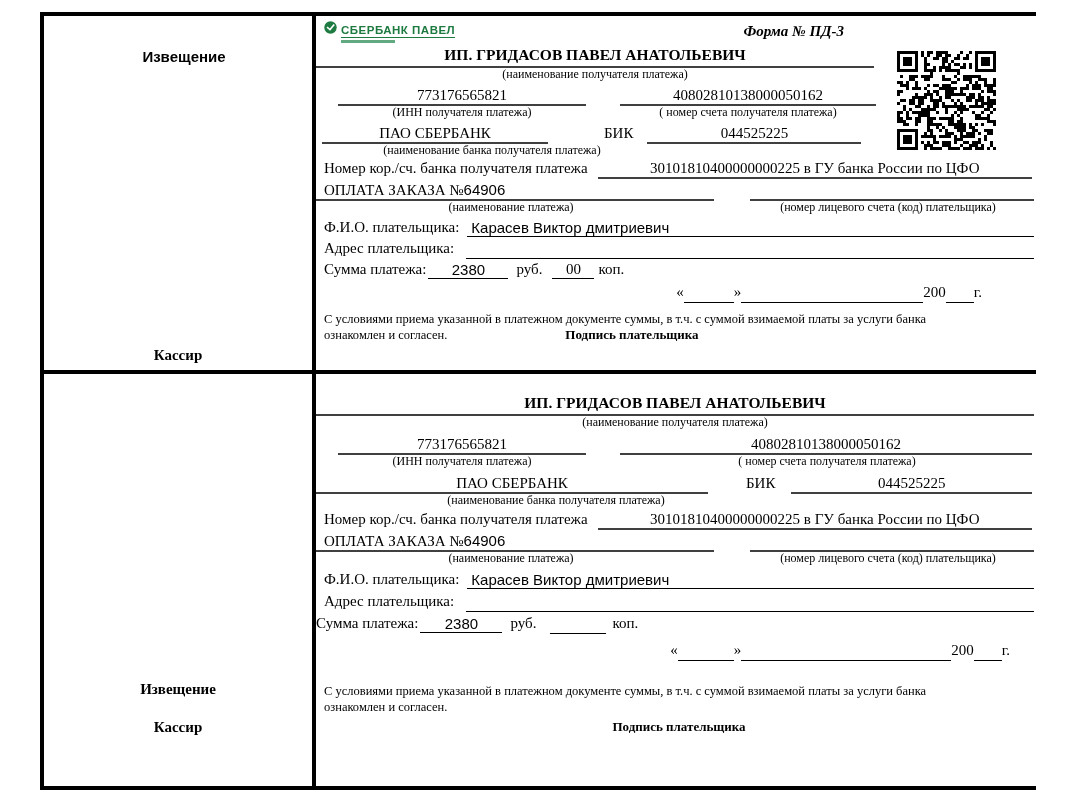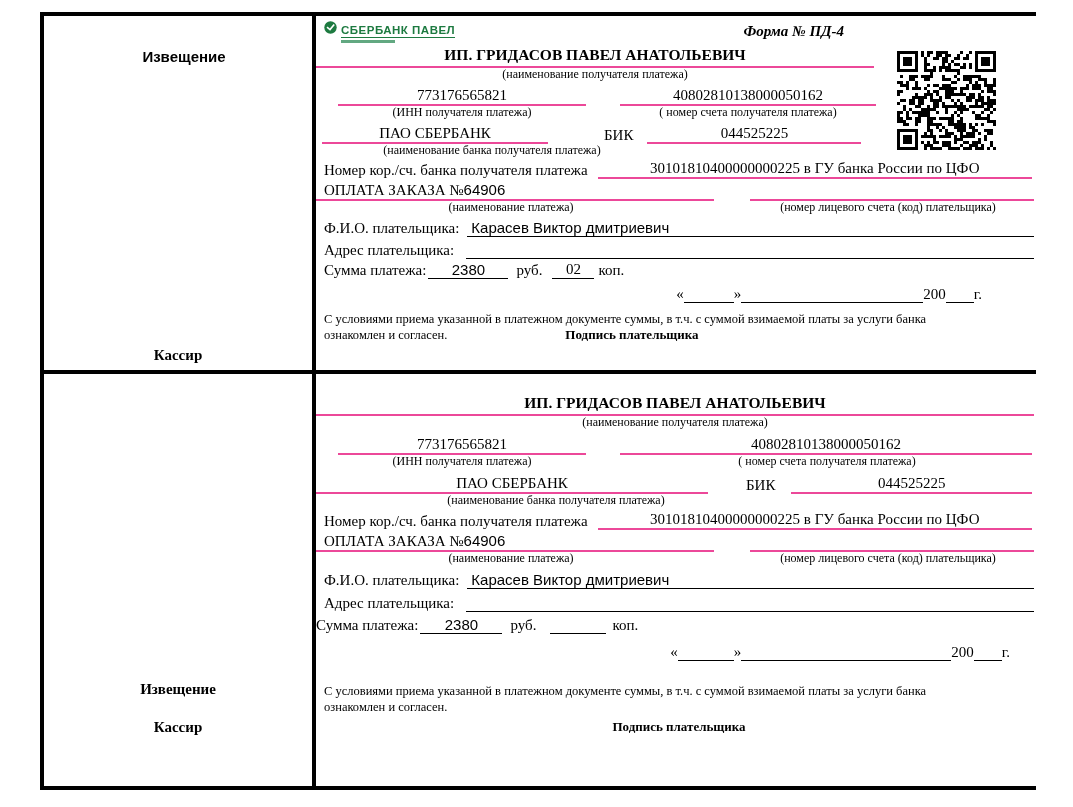--- a/index.html
+++ b/index.html
@@ -17,23 +17,23 @@
   .r1{border-bottom:4px solid #000;}
 
   
   .notice-label{position:absolute;top:32px;left:12px;right:0;text-align:center;
     font-family:"Liberation Sans","DejaVu Sans",sans-serif;font-weight:bold;font-size:15px;}
   .cashier-a{position:absolute;bottom:6px;left:0;right:0;text-align:center;font-weight:bold;font-size:15px;}
   .receipt-label{position:absolute;bottom:88px;left:0;right:0;text-align:center;font-weight:bold;font-size:15px;}
   .cashier-b{position:absolute;bottom:50px;left:0;right:0;text-align:center;font-weight:bold;font-size:15px;}
 
   
-  .fr{display:flex;align-items:flex-end;}
+  .fr{display:flex;align-items:flex-start;}
   .u{border-bottom:1px solid #000;}
-  .u2{border-bottom:2px solid #ec4899;}
+  .u2{border-bottom:2px solid #404040;}
   .cap{font-size:12px;text-align:center;line-height:1.15;}
   .sans{font-family:"Liberation Sans","DejaVu Sans",sans-serif;}
   .ctr{text-align:center;}
   .blank{display:inline-block;min-height:18px;}
 
   .rc{padding:4px 2px 0 0;}
 
   
   .hdr{position:relative;height:26px;}
   .sb-logo{position:absolute;left:8px;top:1px;display:flex;align-items:flex-start;gap:4px;}
@@ -68,21 +68,21 @@
         <div class="sb-logo">
           <svg width="13" height="13" viewBox="0 0 13 13">
             <circle cx="6.5" cy="6.5" r="6.2" fill="#1d7a40"></circle>
             <path d="M3 6.2 L6 8.6 L10.2 3.4" stroke="#fff" stroke-width="1.6" fill="none"></path>
           </svg>
           <span>
             <span class="sb-main">СБЕРБАНК ПАВЕЛ</span>
             <span class="sb-sub"></span>
           </span>
         </div>
-        <div class="form-no">Форма № ПД-4</div>
+        <div class="form-no">Форма № ПД-3</div>
       </div>
 
       <div class="qr"><svg xmlns="http://www.w3.org/2000/svg" width="99" height="99">
             <rect x="0" y="0" width="3" height="3"></rect>
             <rect x="3" y="0" width="3" height="3"></rect>
             <rect x="6" y="0" width="3" height="3"></rect>
             <rect x="9" y="0" width="3" height="3"></rect>
             <rect x="12" y="0" width="3" height="3"></rect>
             <rect x="15" y="0" width="3" height="3"></rect>
             <rect x="18" y="0" width="3" height="3"></rect>
@@ -649,21 +649,21 @@
         <span class="u sans" style="margin-left:8px;flex:1;padding-left:4px;">Карасев Виктор дмитриевич</span>
       </div>
       <div class="fr" style="margin-top:3px;">
         <span style="margin-left:8px;white-space:nowrap;">Адрес плательщика:</span>
         <span class="u blank" style="margin-left:12px;flex:1;"></span>
       </div>
       <div class="fr" style="margin-top:2px;">
         <span style="margin-left:8px;white-space:nowrap;">Сумма платежа:</span>
         <span class="u sans ctr" style="margin-left:2px;width:80px;">2380</span>
         <span style="margin-left:8px;">руб.</span>
-        <span class="u ctr" style="margin-left:10px;width:42px;">02</span>
+        <span class="u ctr" style="margin-left:10px;width:42px;">00</span>
         <span style="margin-left:4px;">коп.</span>
       </div>
 
       <div class="fr" style="margin-top:5px;justify-content:flex-end;margin-right:52px;">
         <span>«</span>
         <span class="u blank" style="width:50px;"></span>
         <span>»</span>
         <span class="u blank" style="width:182px;"></span>
         <span>200</span>
         <span class="u blank" style="width:28px;"></span>

